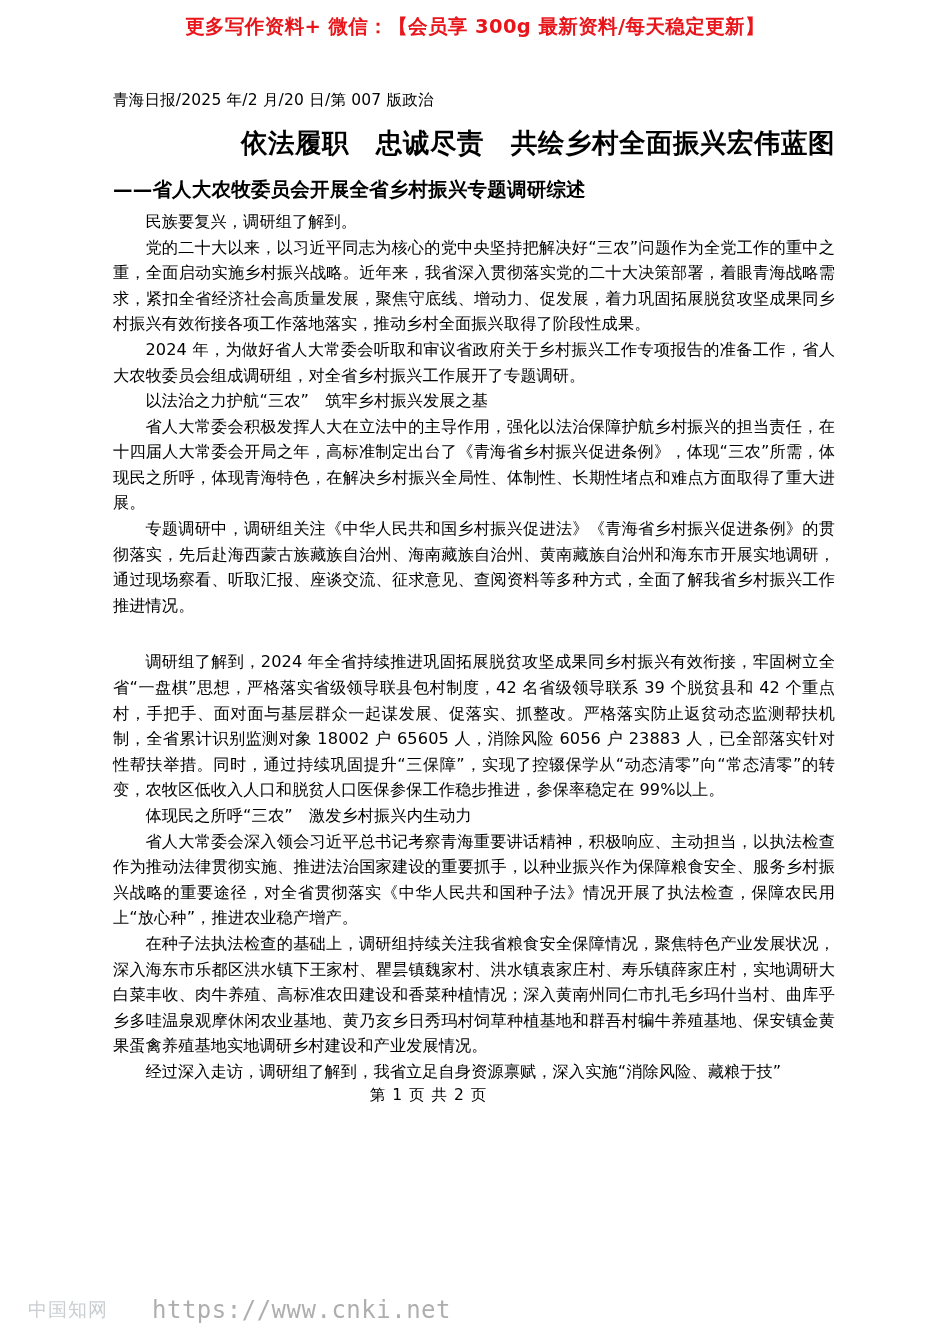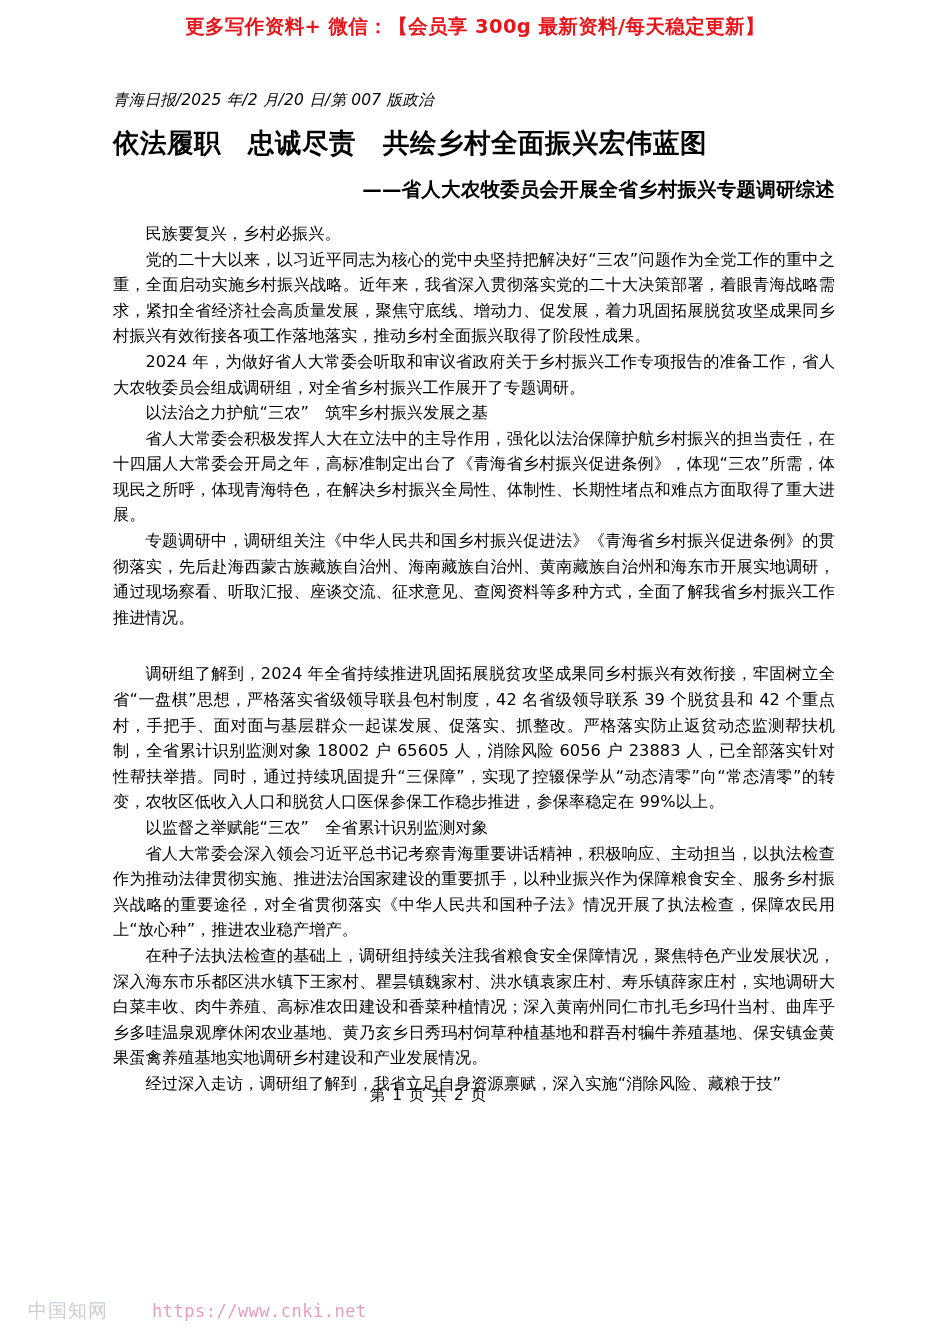--- a/index.html
+++ b/index.html
@@ -41,38 +41,37 @@
     top: 88px;
     left: 113px;
     width: 722px;
   }
   .source-line {
     font-size: 15.5px;
     line-height: 1.55;
     color: #000;
     margin-bottom: 14px;
     letter-spacing: 0.2px;
-    font-style: italic;
   }
   .headline {
-    text-align: left;
+    text-align: right;
     font-size: 26.5px;
     font-weight: bold;
     line-height: 1.3;
     letter-spacing: 0.5px;
     margin: 10px 0 2px 0;
     white-space: nowrap;
   }
   .subheadline {
-    text-align: right;
+    text-align: left;
     font-size: 19.5px;
     font-weight: bold;
     line-height: 1.35;
     letter-spacing: 0.2px;
-    margin-bottom: 18px;
+    margin-bottom: 6px;
     white-space: nowrap;
   }
   .byline {
     text-align: center;
     font-size: 18px;
     font-weight: bold;
     letter-spacing: 1px;
     margin: 24px 0 22px 0;
   }
   .para {
@@ -112,49 +111,49 @@
   }
   .watermark-logo {
     display: flex;
     align-items: center;
     font-size: 19px;
     color: #7d8a93;
     letter-spacing: 1px;
   }
   .watermark-url {
     font-family: "DejaVu Sans Mono", "Liberation Mono", monospace;
-    font-size: 17px;
-    color: #be185d;
+    font-size: 24px;
+    color: #404040;
     letter-spacing: 0.5px;
   }
 </style>
 </head>
 <body>
 
 <div class="page">
 
   <div class="promo-banner">更多写作资料+ 微信：【会员享 300g 最新资料/每天稳定更新】</div>
 
   <div class="doc">
 
     <div class="source-line">青海日报/2025 年/2 月/20 日/第 007 版政治</div>
 
     <h1 class="headline">依法履职　忠诚尽责　共绘乡村全面振兴宏伟蓝图</h1>
 
     <h2 class="subheadline">——省人大农牧委员会开展全省乡村振兴专题调研综述</h2>
 
 
-    <p class="para">民族要复兴，乡村必振兴。</p>
+    <p class="para">民族要复兴，调研组了解到。</p>
     <p class="para">党的二十大以来，以习近平同志为核心的党中央坚持把解决好“三农”问题作为全党工作的重中之重，全面启动实施乡村振兴战略。近年来，我省深入贯彻落实党的二十大决策部署，着眼青海战略需求，紧扣全省经济社会高质量发展，聚焦守底线、增动力、促发展，着力巩固拓展脱贫攻坚成果同乡村振兴有效衔接各项工作落地落实，推动乡村全面振兴取得了阶段性成果。</p>
     <p class="para">2024 年，为做好省人大常委会听取和审议省政府关于乡村振兴工作专项报告的准备工作，省人大农牧委员会组成调研组，对全省乡村振兴工作展开了专题调研。</p>
     <p class="para">以法治之力护航“三农”　筑牢乡村振兴发展之基</p>
     <p class="para">省人大常委会积极发挥人大在立法中的主导作用，强化以法治保障护航乡村振兴的担当责任，在十四届人大常委会开局之年，高标准制定出台了《青海省乡村振兴促进条例》，体现“三农”所需，体现民之所呼，体现青海特色，在解决乡村振兴全局性、体制性、长期性堵点和难点方面取得了重大进展。</p>
     <p class="para">专题调研中，调研组关注《中华人民共和国乡村振兴促进法》《青海省乡村振兴促进条例》的贯彻落实，先后赴海西蒙古族藏族自治州、海南藏族自治州、黄南藏族自治州和海东市开展实地调研，通过现场察看、听取汇报、座谈交流、征求意见、查阅资料等多种方式，全面了解我省乡村振兴工作推进情况。</p>
     <p class="para gap-above">调研组了解到，2024 年全省持续推进巩固拓展脱贫攻坚成果同乡村振兴有效衔接，牢固树立全省“一盘棋”思想，严格落实省级领导联县包村制度，42 名省级领导联系 39 个脱贫县和 42 个重点村，手把手、面对面与基层群众一起谋发展、促落实、抓整改。严格落实防止返贫动态监测帮扶机制，全省累计识别监测对象 18002 户 65605 人，消除风险 6056 户 23883 人，已全部落实针对性帮扶举措。同时，通过持续巩固提升“三保障”，实现了控辍保学从“动态清零”向“常态清零”的转变，农牧区低收入人口和脱贫人口医保参保工作稳步推进，参保率稳定在 99%以上。</p>
-    <p class="para">以监督之举赋能“三农”　全省累计识别监测对象</p>
+    <p class="para">体现民之所呼“三农”　激发乡村振兴内生动力</p>
     <p class="para">省人大常委会深入领会习近平总书记考察青海重要讲话精神，积极响应、主动担当，以执法检查作为推动法律贯彻实施、推进法治国家建设的重要抓手，以种业振兴作为保障粮食安全、服务乡村振兴战略的重要途径，对全省贯彻落实《中华人民共和国种子法》情况开展了执法检查，保障农民用上“放心种”，推进农业稳产增产。</p>
     <p class="para">在种子法执法检查的基础上，调研组持续关注我省粮食安全保障情况，聚焦特色产业发展状况，深入海东市乐都区洪水镇下王家村、瞿昙镇魏家村、洪水镇袁家庄村、寿乐镇薛家庄村，实地调研大白菜丰收、肉牛养殖、高标准农田建设和香菜种植情况；深入黄南州同仁市扎毛乡玛什当村、曲库乎乡多哇温泉观摩休闲农业基地、黄乃亥乡日秀玛村饲草种植基地和群吾村犏牛养殖基地、保安镇金黄果蛋禽养殖基地实地调研乡村建设和产业发展情况。</p>
     <p class="para">经过深入走访，调研组了解到，我省立足自身资源禀赋，深入实施“消除风险、藏粮于技”</p>
 
   </div>
 
   <div class="page-footer">第 1 页 共 2 页</div>
 
   <div class="watermark">
     <span class="watermark-logo">中国知网</span>

